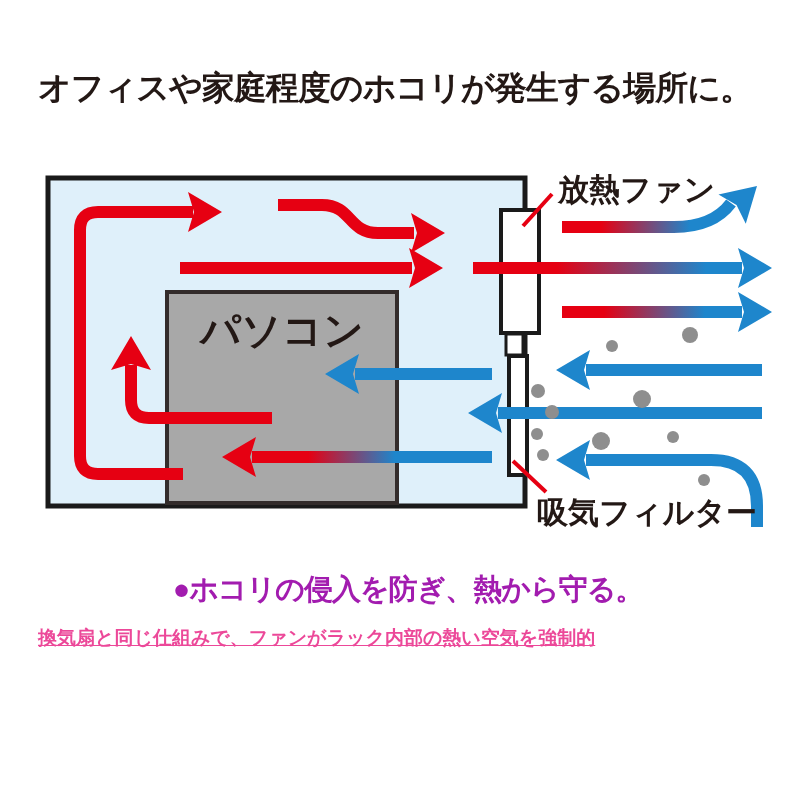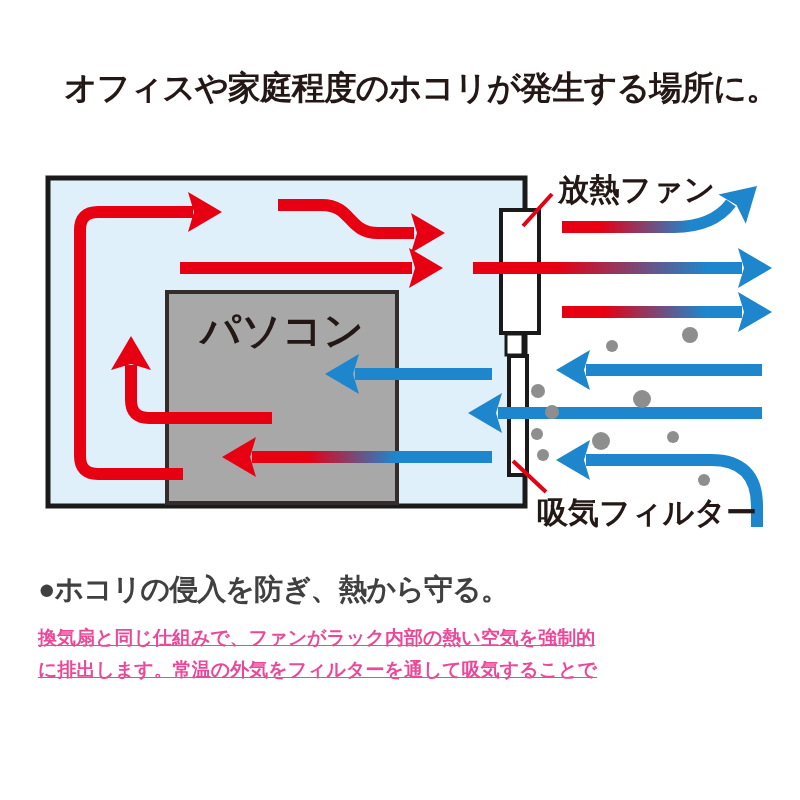--- a/index.html
+++ b/index.html
@@ -3,27 +3,27 @@
 <meta charset="utf-8">
 <style>
   html,body{margin:0;padding:0;}
   body{
     width:800px;height:800px;background:#ffffff;position:relative;overflow:hidden;
     font-family:"Liberation Sans","DejaVu Sans",sans-serif;
   }
   .abs{position:absolute;}
   #page-title{
     left:38px;top:66px;width:740px;
-    font-size:33px;font-weight:bold;color:#231815;letter-spacing:-1px;white-space:nowrap;text-align:right;
+    font-size:33px;font-weight:bold;color:#231815;letter-spacing:-1px;white-space:nowrap;
   }
   #diagram-svg{left:0;top:150px;}
   .svg-label{font-family:"Liberation Sans","DejaVu Sans",sans-serif;font-weight:bold;fill:#231815;}
   #section-heading{
     left:38px;top:570px;width:740px;
-    font-size:29px;font-weight:bold;color:#404040;letter-spacing:-1px;white-space:nowrap;
+    font-size:29px;font-weight:bold;color:#a21caf;letter-spacing:-1px;white-space:nowrap;text-align:center;
   }
   #section-body{
     left:38px;top:622px;width:748px;
     font-size:19px;font-weight:bold;color:#ec4899;line-height:32px;letter-spacing:0px;text-decoration:underline;
   }
   .body-line{white-space:nowrap;}
 </style>
 </head>
 <body>
 
@@ -134,14 +134,13 @@
 
   <text x="282" y="344" text-anchor="middle" class="svg-label" font-size="40" fill="#332c2b">パソコン</text>
   <text x="558" y="200" class="svg-label" font-size="31">放熱ファン</text>
   <text x="537" y="523" class="svg-label" font-size="31">吸気フィルター</text>
 </svg>
 
 <div class="abs" id="section-heading">●ホコリの侵入を防ぎ、熱から守る。</div>
 
 <div class="abs" id="section-body">
   <div class="body-line">換気扇と同じ仕組みで、ファンがラック内部の熱い空気を強制的</div>
-  <div class="body-line">に排出します。常温の外気をフィルターを通して吸気することで</div>
 </div>
 
 </body></html>

